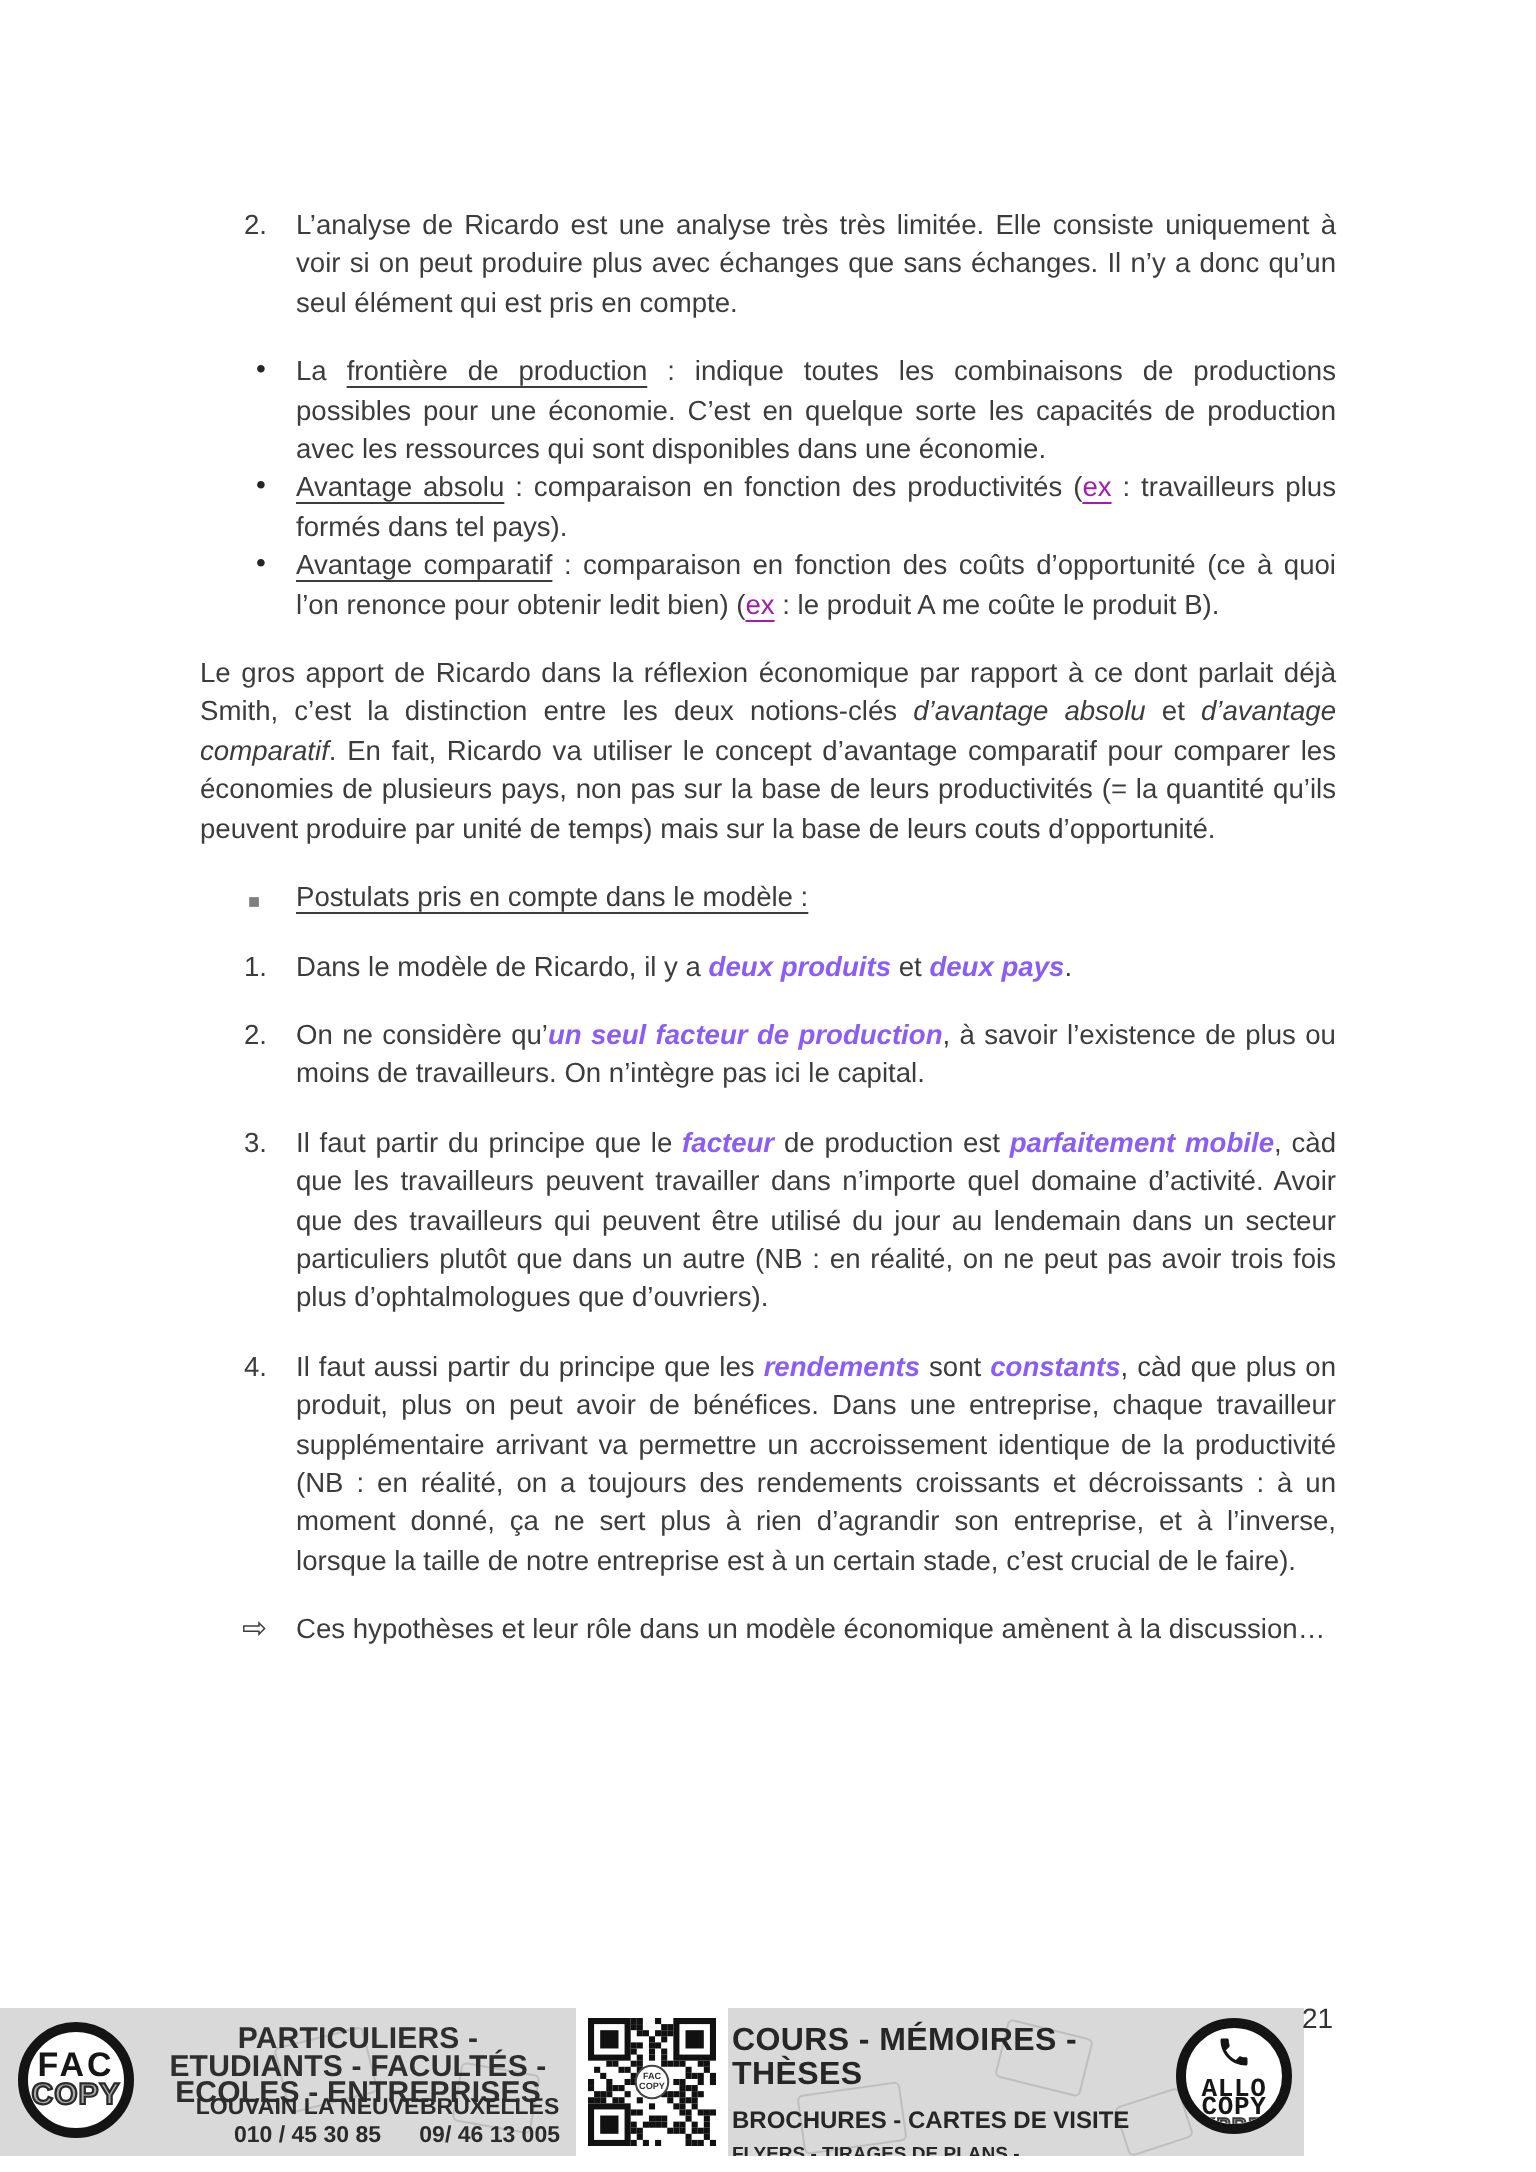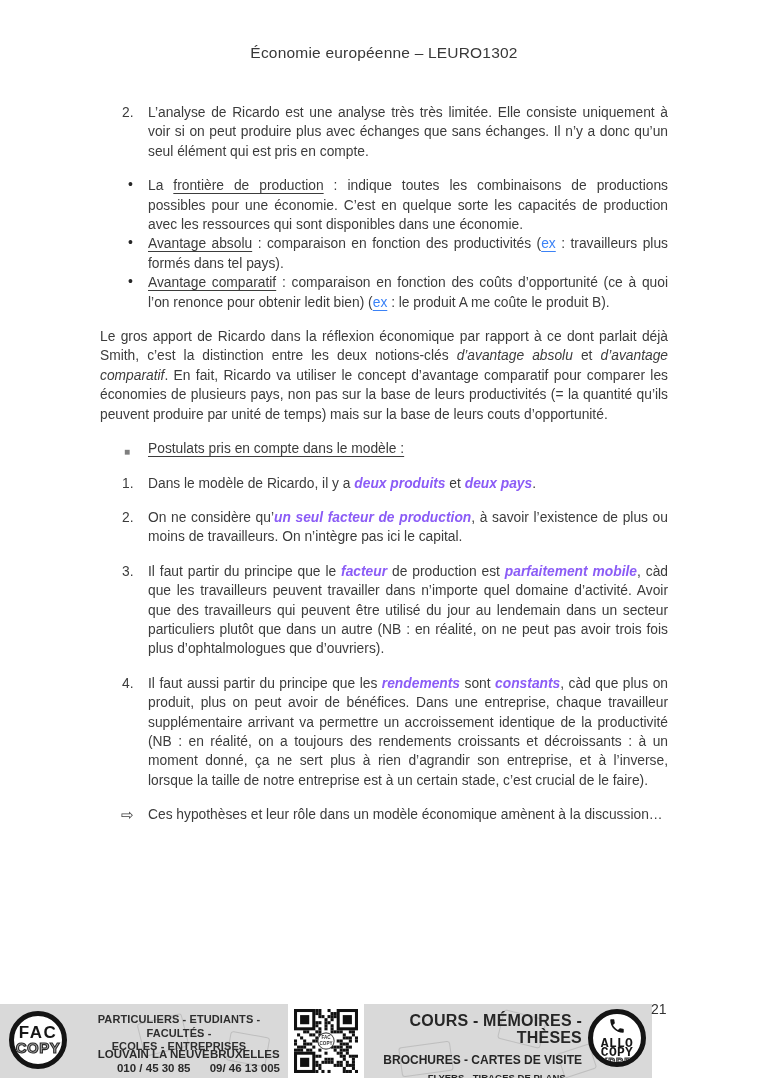--- a/index.html
+++ b/index.html
@@ -27,21 +27,21 @@
   .block.no-just { text-align:left; }
   .marker { position:absolute; display:inline-block; }
   .marker-numbered, .marker-continuation { left:-26px; top:0; }
   .marker-bullet { left:-20px; top:-1px; font-size:14px; color:#262626; }
   .marker-heading { left:-24px; top:2.5px; font-size:10px; color:#7f7f7f; }
   .marker-arrow { left:-27px; top:-0.5px; font-size:15px; color:#3c3c3c; }
   .seg-plain { }
   .seg-italic { font-style:italic; }
   .seg-boldem { font-weight:700; font-style:italic; color:#8b5cf6; }
   .seg-underline { text-decoration:underline; text-underline-offset:2.5px; }
-  .seg-exlink { color:#3b82f6; text-decoration:underline; text-underline-offset:2.5px; }
+  .seg-exlink { color:#a21caf; text-decoration:underline; text-underline-offset:2.5px; }
 
   
   .footer-banner {
     position:absolute; left:0; top:1004px; width:652px; height:74px;
     background:#d9d9d9; display:flex; overflow:hidden;
   }
   .doodles { position:absolute; inset:0; z-index:0; pointer-events:none; }
   .doodle { position:absolute; border:1.5px solid rgba(130,130,130,0.30); }
   .fb-left  { position:relative; width:288px; height:100%; z-index:1; }
   .fb-qr    { position:relative; width:76px; height:100%; background:#ffffff; z-index:1;
@@ -51,45 +51,44 @@
   .logo-circle {
     position:absolute; background:#ffffff; border:5px solid #141414;
     border-radius:50%; text-align:center; overflow:hidden;
   }
   .fc-logo { left:9px; top:7px; width:58px; height:58px; }
   .fc-top { margin-top:8px; font-size:17px; font-weight:800; letter-spacing:1.5px; color:#161616; line-height:17px; }
   .fc-bottom { margin-top:-1px; font-size:15px; font-weight:800; letter-spacing:0.5px;
                color:#a9a9a9; -webkit-text-stroke:1.1px #2a2a2a; line-height:16px; }
 
   .fb-audience { position:absolute; left:78px; top:9px; width:202px; text-align:center;
-                 font-size:11px; font-weight:700; color:#2e2e2e; line-height:13.5px; letter-spacing:0.1px; }
+                 font-size:15px; font-weight:700; color:#2e2e2e; line-height:13.5px; letter-spacing:0.1px; }
   .fb-cities { position:absolute; left:80px; top:44px; width:200px; display:flex; justify-content:flex-end; }
   .fb-city-col { text-align:center; font-weight:700; color:#2b2b2b; }
   .fb-city { font-size:11.5px; line-height:13px; }
   .fb-phone { font-size:11.5px; line-height:14px; }
 
-  .fb-services { position:absolute; left:2px; top:8px; width:216px; text-align:right; color:#262626; }
+  .fb-services { position:absolute; left:2px; top:8px; width:216px; text-align:left; color:#262626; }
   .fb-s1 { font-size:16px; font-weight:800; letter-spacing:0.2px; line-height:17px; }
   .fb-s2 { margin-top:8px; font-size:12px; font-weight:800; line-height:13px; }
   .fb-s3 { margin-top:6px; font-size:9.5px; font-weight:800; line-height:10px; }
 
   .ac-logo { right:6px; top:5px; width:58px; height:58px; }
   .ac-phone-icon { margin-top:3px; height:18px; }
   .ac-top { font-size:13px; font-weight:800; color:#161616; letter-spacing:0.3px; line-height:9px;font-family:Liberation Mono, monospace; }
   .ac-bottom { font-size:10px; font-weight:800; letter-spacing:1px; color:#c9c9c9;
                -webkit-text-stroke:1px #3a3a3a; line-height:11px; }
 
   .page-number { position:absolute; left:651px; top:1001px; font-size:14px; color:#333333; }
 </style>
 </head>
 <body>
 
 <div class="page">
 
-  <div class="doc-header">Économie européenne – LEURO1302</div>
 
   <div class="content" id="doc-blocks">
       <div class="block indent mt"><span class="marker marker-numbered">2.</span><span class="seg-plain">L’analyse de Ricardo est une analyse très très limitée. Elle consiste uniquement à voir si on peut produire plus avec échanges que sans échanges. Il n’y a donc qu’un seul élément qui est pris en compte.</span></div>
       <div class="block indent mt"><span class="marker marker-bullet">•</span><span class="seg-plain">La </span><span class="seg-underline">frontière de production</span><span class="seg-plain"> : indique toutes les combinaisons de productions possibles pour une économie. C’est en quelque sorte les capacités de production avec les ressources qui sont disponibles dans une économie.</span></div>
       <div class="block indent"><span class="marker marker-bullet">•</span><span class="seg-underline">Avantage absolu</span><span class="seg-plain"> : comparaison en fonction des productivités (</span><span class="seg-exlink">ex</span><span class="seg-plain"> : travailleurs plus formés dans tel pays).</span></div>
       <div class="block indent"><span class="marker marker-bullet">•</span><span class="seg-underline">Avantage comparatif</span><span class="seg-plain"> : comparaison en fonction des coûts d’opportunité (ce à quoi l’on renonce pour obtenir ledit bien) (</span><span class="seg-exlink">ex</span><span class="seg-plain"> : le produit A me coûte le produit B).</span></div>
       <div class="block mt"><span class="seg-plain">Le gros apport de Ricardo dans la réflexion économique par rapport à ce dont parlait déjà Smith, c’est la distinction entre les deux notions-clés </span><span class="seg-italic">d’avantage absolu</span><span class="seg-plain"> et </span><span class="seg-italic">d’avantage comparatif</span><span class="seg-plain">. En fait, Ricardo va utiliser le concept d’avantage comparatif pour comparer les économies de plusieurs pays, non pas sur la base de leurs productivités (= la quantité qu’ils peuvent produire par unité de temps) mais sur la base de leurs couts d’opportunité.</span></div>
       <div class="block indent no-just mt"><span class="marker marker-heading">■</span><span class="seg-underline">Postulats pris en compte dans le modèle :</span></div>
       <div class="block indent mt"><span class="marker marker-numbered">1.</span><span class="seg-plain">Dans le modèle de Ricardo, il y a </span><span class="seg-boldem">deux produits</span><span class="seg-plain"> et </span><span class="seg-boldem">deux pays</span><span class="seg-plain">.</span></div>
       <div class="block indent mt"><span class="marker marker-numbered">2.</span><span class="seg-plain">On ne considère qu’</span><span class="seg-boldem">un seul facteur de production</span><span class="seg-plain">, à savoir l’existence de plus ou moins de travailleurs. On n’intègre pas ici le capital.</span></div>

